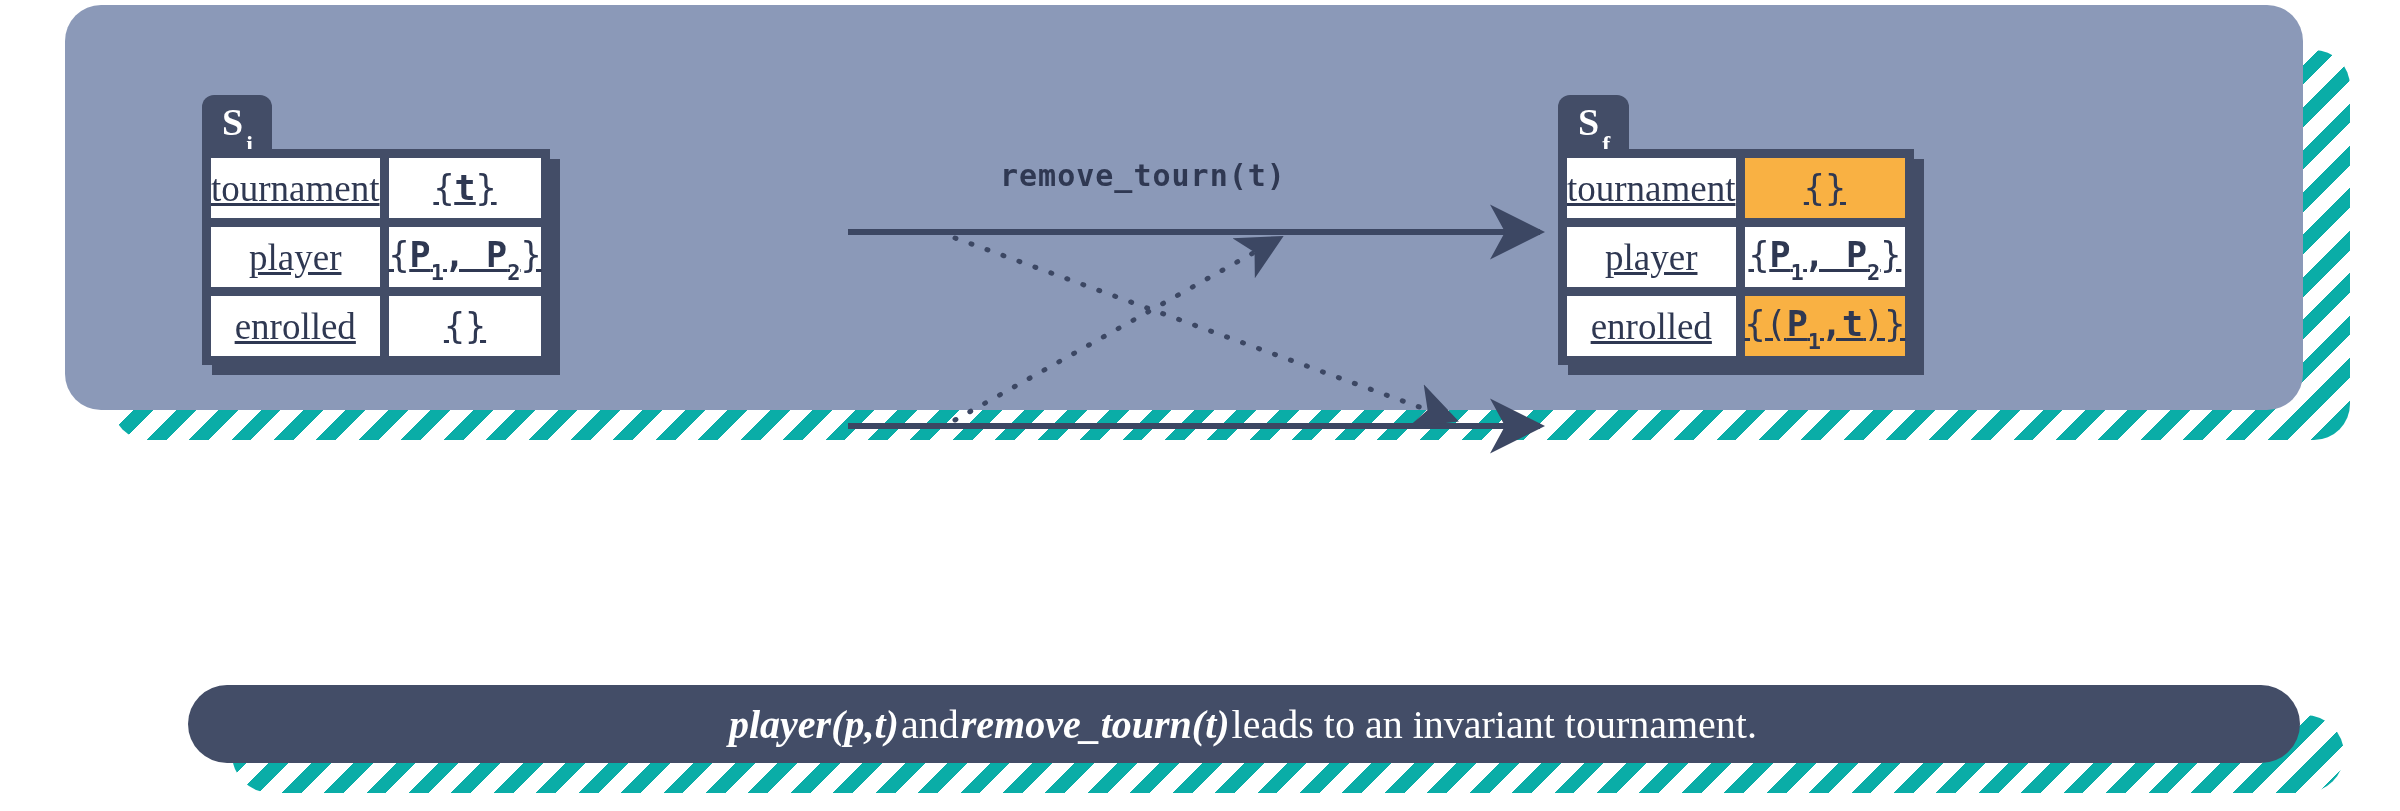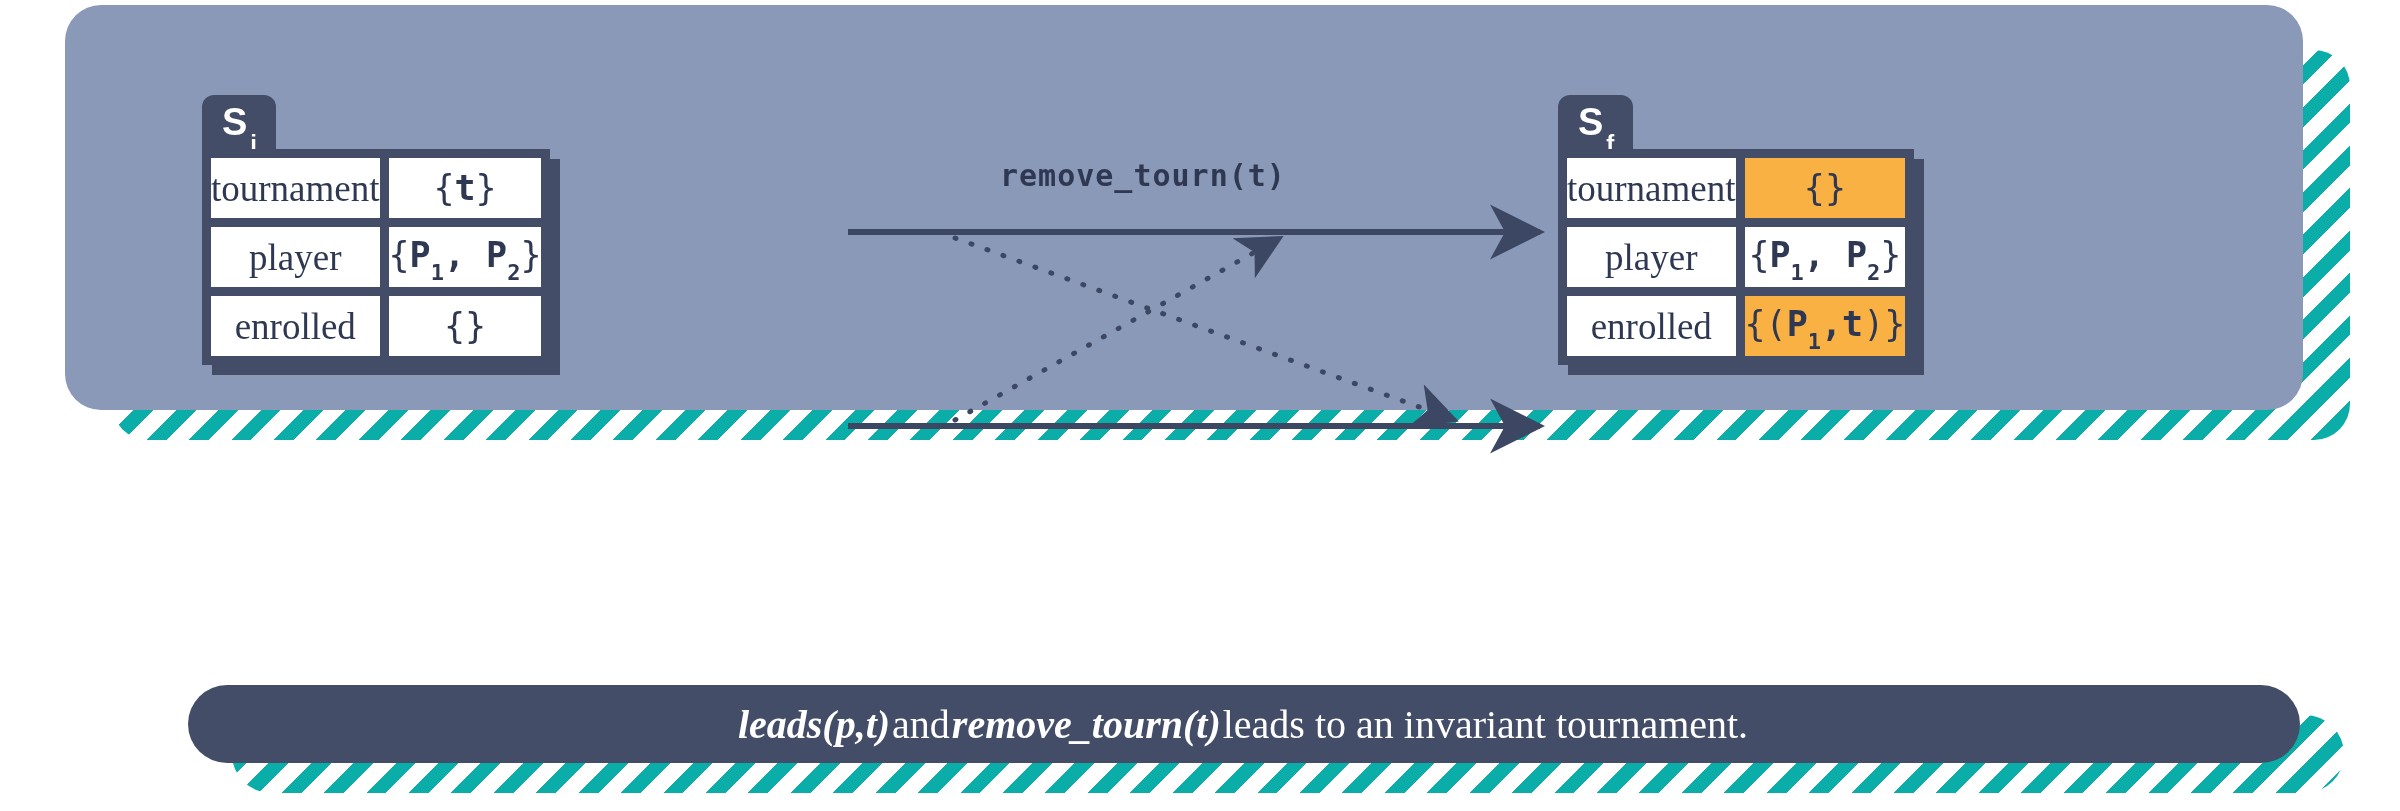--- a/index.html
+++ b/index.html
@@ -36,21 +36,21 @@
   
   .state-block{position:absolute;}
 
   .tab{
     position:absolute;
     top:0; left:0;
     background:#434d67;
     border-radius:12px 12px 0 0;
     padding:8px 22px 6px 20px;
     color:#ffffff;
-    font-family:Liberation Sans, sans-serif;
+    font-family:Liberation Serif, serif;
     font-size:38px;
     font-weight:bold;
     line-height:1;
     letter-spacing:0px;
     white-space:nowrap;
   }
   .tab .sub{
     font-size:24px;
     vertical-align:sub;
     position:relative;
@@ -70,20 +70,21 @@
     border-spacing:9px;
     margin:-9px;
   }
   table.state td{
     background:#ffffff;
     color:#2f3852;
     text-align:center;
     vertical-align:middle;
     height:56px;
     padding:2px 0;
+    text-decoration:underline;
   }
   td.key{
     width:218px;
     font-family:"Liberation Serif", serif;
     font-size:37px;
   }
   td.val{
     width:180px;
     font-family:"DejaVu Sans Mono", monospace;
     font-size:35px;
@@ -201,19 +202,19 @@
 
     <line x1="955" y1="420" x2="1280" y2="238" stroke="#3c4763" stroke-width="5" stroke-linecap="round" stroke-dasharray="1 16" marker-end="url(#ah)"></line>
   </svg>
 
   <div class="oplabel" style="left:1000px; top:158px;">remove_tourn(t)</div>
 
 
   <div class="hatch" id="caption-hatch"></div>
 
   <div id="caption">
-      <b>leads(p,t)</b>
+      <b>player(p,t)</b>
       <span class="t"> and </span>
       <b>remove_tourn(t)</b>
       <span class="t"> leads to an invariant tournament.</span>
   </div>
 
 </div>
 
 </body></html>

